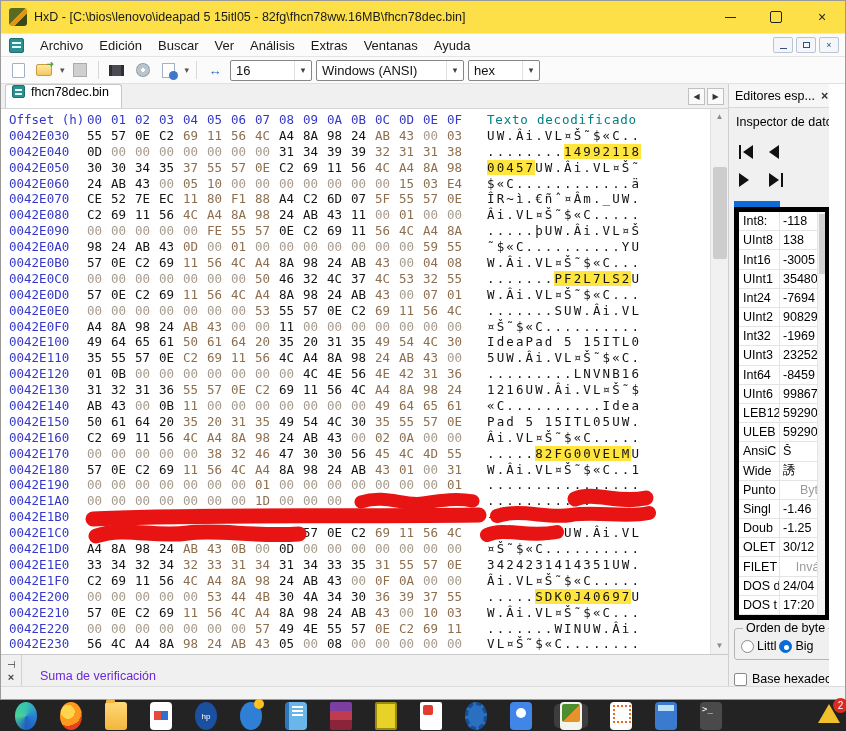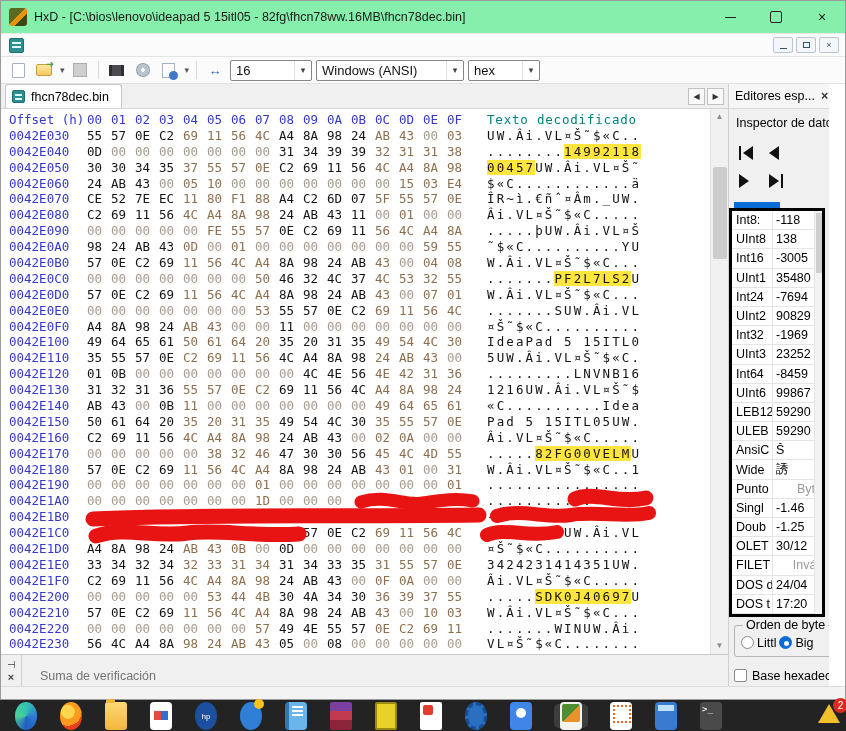--- a/index.html
+++ b/index.html
@@ -1,21 +1,21 @@
 <!DOCTYPE html>
 <html><head>
 <meta charset="utf-8">
 <style>
   * { margin:0; padding:0; box-sizing:border-box; }
   html,body { width:846px; height:731px; overflow:hidden; background:#444;
               font-family:"Liberation Sans", sans-serif; }
   .window { width:846px; height:700px; background:#fff; border:1px solid #9a9a9a; display:flex; flex-direction:column; }
 
   
-  .titlebar { height:32px; display:flex; align-items:center; background:#86efac; padding-left:8px; flex:0 0 auto;justify-content:space-between; }
+  .titlebar { height:32px; display:flex; align-items:center; background:#fde047; padding-left:8px; flex:0 0 auto;justify-content:space-between; }
   .app-icon { width:18px; height:18px; border-radius:3px; margin-right:7px;
               background:linear-gradient(135deg,#5a6b1f 0 45%,#e8930c 45% 65%,#3a4a14 65%); }
   .title { font-size:12.5px; color:#1a1a1a; white-space:nowrap; }
   .win-controls { margin-left:auto; display:flex; height:100%; }
   .wc { width:46px; height:100%; display:flex; align-items:center; justify-content:center; color:#222; font-size:14px; }
   .wc.min::before { content:""; width:11px; height:1px; background:#222; }
   .wc.max::before { content:""; width:10px; height:10px; border:1px solid #222; border-radius:2px; }
 
   
   .menubar { height:24px; display:flex; align-items:center; background:#fbfbfb; border-top:1px solid #e8e8e8; border-bottom:1px solid #e4e4e4; padding-left:6px; flex:0 0 auto; }
@@ -45,21 +45,21 @@
   .combo .cdrop { margin-left:auto; width:17px; height:100%; display:flex; align-items:center; justify-content:center; color:#404040; font-size:9px; border-left:1px solid #e0e0e0; }
   .combo.w-bytes { width:82px; }
   .combo.w-enc { width:148px; }
   .combo.w-base { width:72px; }
 
   
   .content { flex:1 1 auto; display:flex; min-height:0; }
   .left-col { width:727px; display:flex; flex-direction:column; min-height:0; }
 
   .tabstrip { height:25px; background:#f0f0f0; border-bottom:1px solid #d5d5d5; display:flex; align-items:flex-end; flex:0 0 auto; }
-  .doc-tab { height:24px; background:#fff; border:1px solid #c8c8c8; border-bottom:none; display:flex; align-items:center; padding:0 12px 0 6px; margin-left:4px; font-size:12.5px; border-radius:3px 3px 0 0; }
+  .doc-tab { height:24px; background:#fff; border:1px solid #c8c8c8; border-bottom:none; display:flex; padding:0 12px 0 6px; margin-left:4px; font-size:12.5px; border-radius:3px 3px 0 0; }
   .doc-tab .doc-icon { margin:0 6px 0 0; width:13px; height:13px; }
   .tab-arrows { margin-left:auto; display:flex; gap:2px; padding:0 4px 3px 0; }
   .tab-arrow { width:17px; height:17px; border:1px solid #c0c0c0; background:#fafafa; font-size:8px; color:#333; display:flex; align-items:center; justify-content:center; }
 
   .hex-wrap { flex:1 1 auto; display:flex; min-height:0; }
   .hex-area { width:709px; background:#fff; position:relative; overflow:hidden;
               font-family:"DejaVu Sans Mono", monospace; font-size:12.5px; padding-top:3px; }
   .hx-line { height:15.9px; line-height:15.9px; white-space:pre; }
   .hx-off { display:inline-block; width:86px; padding-left:8px; color:#3538c8; }
   .hx-b { display:inline-block; width:24px; }
@@ -76,36 +76,36 @@
   .vscroll { width:18px; background:#f1f1f1; border-left:1px solid #e2e2e2; position:relative; }
   .vscroll .arr { position:absolute; left:0; width:100%; height:16px; color:#8a8a8a; font-size:8px; text-align:center; line-height:16px; }
   .vscroll .arr.up { top:0; } .vscroll .arr.dn { bottom:0; }
   .vscroll .thumb { position:absolute; left:2px; width:14px; top:58px; height:92px; background:#cdcdcd; border-radius:2px; }
 
   .bottom-panel { height:32px; flex:0 0 auto; background:#f0f0f0; border-top:1px solid #c9c9c9; display:flex; }
   .pin-strip { width:21px; border-right:1px solid #d0d0d0; display:flex; flex-direction:column; align-items:center; justify-content:center; gap:1px; color:#444; }
   .pin-glyph { transform:rotate(90deg); font-size:10px; }
   .x-glyph { font-size:11px; font-weight:bold; }
   .bottom-tabs { display:flex; align-items:flex-end; padding-left:6px; }
-  .btab { font-size:12.5px; padding:3px 12px; color:#737373; }
+  .btab { font-size:12.5px; padding:3px 12px; color:#6d28d9; }
   .btab.active { background:#fdfdfd; border:1px solid #c5c5c5; border-bottom:none; border-radius:3px 3px 0 0; padding-top:4px; }
 
   
   .right-col { width:101px; background:#f0f0f0; border-left:1px solid #cfcfcf; display:flex; flex-direction:column; overflow:hidden; }
   .panel-header { height:25px; display:flex; align-items:center; font-size:12.5px; padding-left:6px; border-bottom:1px solid #d8d8d8; background:#f6f6f6; white-space:nowrap; }
   .panel-header .x { margin-left:6px; font-weight:bold; color:#333; }
   .insp-title { font-size:12.5px; padding:7px 0 10px 7px; white-space:nowrap; }
   .nav { display:grid; grid-template-columns:30px 30px; grid-auto-rows:26px; padding-left:10px; row-gap:2px; }
   .nav-btn { display:flex; align-items:center; gap:2px; }
   .tri { width:0; height:0; border-top:7px solid transparent; border-bottom:7px solid transparent; }
   .tri.left { border-right:10px solid #111; }
   .tri.right { border-left:10px solid #111; }
   .nbar { width:2px; height:14px; background:#111; }
   .blue-strip { height:6px; width:46px; background:#0a6cd6; margin:8px 0 0 5px; }
-  .insp-table { background:#fff; border:3px solid #000000; width:96px; position:relative; }
+  .insp-table { background:#fff; border:5px solid #000000; margin-left:5px; width:96px; position:relative; }
   .insp-row { display:flex; height:19.2px; border-bottom:1px solid #e4e4e4; align-items:center; font-size:12.5px; }
   .insp-label { width:41px; padding-left:4px; overflow:hidden; white-space:nowrap; border-right:1px solid #e4e4e4; height:100%; display:flex; align-items:center; }
   .insp-val { flex:1; padding-left:3px; overflow:hidden; white-space:nowrap; }
   .insp-val.dim { color:#9a9a9a;text-align:right; }
   .insp-scroll { position:absolute; right:0; top:0; bottom:0; width:8px; background:#f3f3f3; border-left:1px solid #e4e4e4; }
   .insp-scroll .thumb { position:absolute; top:2px; left:1px; width:6px; height:60px; background:#cfcfcf; }
   .group { border:1px solid #b6b6b6; border-radius:3px; margin:8px 0 0 5px; width:110px; position:relative; padding:10px 8px 6px 6px; }
   .group-label { position:absolute; top:-8px; left:8px; background:#f0f0f0; font-size:12.5px; padding:0 3px; white-space:nowrap; }
   .radios { display:flex; align-items:center; gap:3px; font-size:12.5px; white-space:nowrap; }
   .radio { width:13px; height:13px; border:1px solid #8a8a8a; border-radius:50%; background:#fff; flex:0 0 auto; }
@@ -159,20 +159,30 @@
     <span class="title">HxD - [C:\bios\lenovo\ideapad 5 15itl05 - 82fg\fhcn78ww.16MB\fhcn78dec.bin]</span>
     <div class="win-controls">
       <span class="wc min"></span>
       <span class="wc max"></span>
       <span class="wc">×</span>
     </div>
   </div>
 
   <div class="menubar">
     <span class="doc-icon"></span>
+    <div id="menu-items" style="display:flex">
+        <span class="menu-item">Archivo</span>
+        <span class="menu-item">Edición</span>
+        <span class="menu-item">Buscar</span>
+        <span class="menu-item">Ver</span>
+        <span class="menu-item">Análisis</span>
+        <span class="menu-item">Extras</span>
+        <span class="menu-item">Ventanas</span>
+        <span class="menu-item">Ayuda</span>
+      </div>
     <div class="mdi-controls">
       <span class="mdi-btn">
           <span class="bar"></span>
         </span>
       <span class="mdi-btn">
           <span class="box"></span>
         </span>
       <span class="mdi-btn">×</span>
     </div>
   </div>

